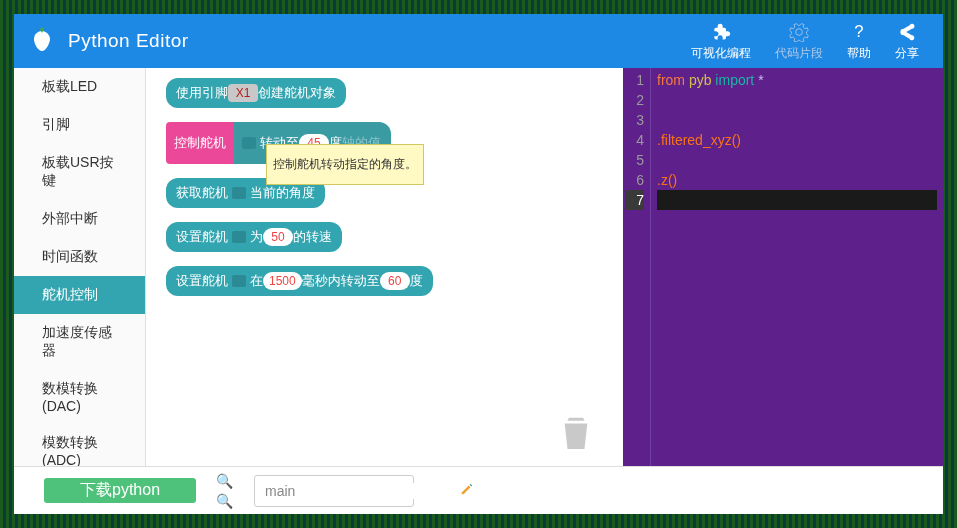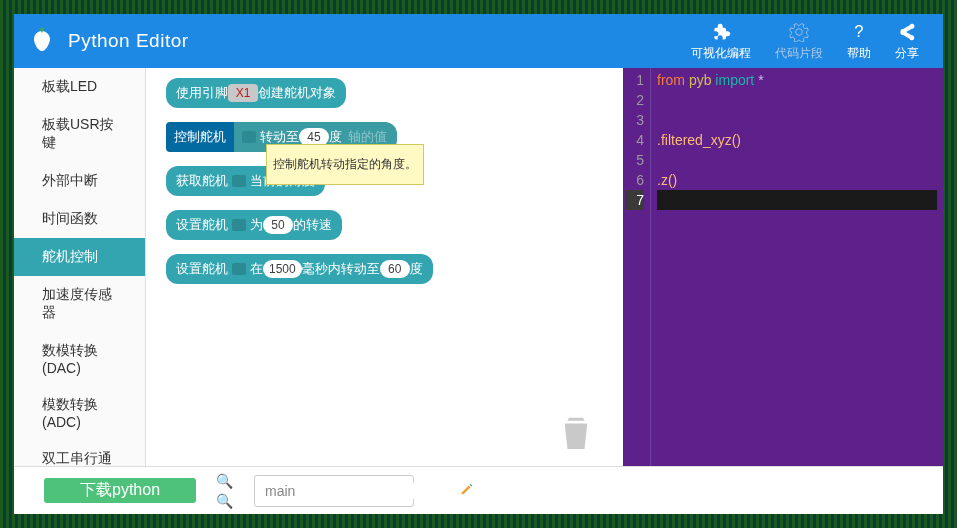--- a/index.html
+++ b/index.html
@@ -17,41 +17,41 @@
 .nav-icon { width: 22px; height: 22px; display: flex; align-items: center; justify-content: center; margin-bottom: 2px; }
 .nav-icon svg { width: 20px; height: 20px; fill: currentColor; }
 
 .body { display: flex; height: calc(100% - 54px - 48px); }
 .sidebar { width: 132px; background: #fafafa; border-right: 1px solid #e0e0e0; overflow-y: auto; }
 .sb-item { padding: 10px 28px; font-size: 14px; color: #333; cursor: pointer; }
 .sb-item.active { background: #33a5b0; color: #fff; }
 
 .workspace { flex: 1; background: #fff; position: relative; padding: 10px; }
 .block { display: inline-flex; align-items: center; background: #33a5b0; color: #fff; border-radius: 12px; padding: 6px 10px; font-size: 13px; margin-bottom: 14px; position: relative; }
-.pill { background: #fff; color: #404040; padding: 2px 6px; border-radius: 10px; font-size: 12px; min-width: 30px; text-align: center; }
+.pill { background: #fff; color: #ef4444; padding: 2px 6px; border-radius: 10px; font-size: 12px; min-width: 30px; text-align: center; }
 .pill.gray { background: #c8c8c8; color: #b91c1c; border-radius: 4px; }
 .notch { width: 14px; height: 12px; background: #2b8a94; border-radius: 2px; margin: 0 4px; }
 .block-row { display: block; }
 .b1 { margin-left: 10px; }
 .b2 { margin-left: 10px; background: #3a9ba3; }
-.b2 .lead { background: #0369a1; padding: 6px 8px; border-radius: 4px 0 0 4px; margin: -6px 4px -6px -10px; }
+.b2 .lead { background: #ec4899; padding: 12px 8px; border-radius: 4px 0 0 4px; margin: -6px 4px -6px -10px; }
 .tooltip { position: absolute; left: 120px; top: 76px; background: #fff9c4; border: 1px solid #d0c860; color: #333; font-size: 12px; padding: 11px 6px; z-index: 5; }
 .trash { position: absolute; right: 30px; bottom: 10px; opacity: 0.45; }
 .trash svg { width: 34px; height: 40px; fill: #888; }
 
 .codepane { width: 320px; background: #5e208a; color: #d0b8f0; font-family: Consolas, monospace; font-size: 14px; display: flex; }
 .gutter { width: 28px; background: #5e208a; border-right: 1px solid #7040a0; text-align: right; padding: 2px 6px 2px 2px; color: #9a9a9a; }
 .gutter div { line-height: 20px; }
 .gline7 { background: #3a3a3a; color: #fff; }
 .codetext { flex: 1; padding: 2px 6px; }
 .codetext div { line-height: 20px; white-space: pre; }
 .kw-from { color: #f57c3c; }
 .kw-import { color: #14b8a6; }
 .fn { color: #d0c050; }
-.call { color: #fdba74; }
+.call { color: #f97316; }
 .code-bg7 { background: #1a1a1a; }
 
 .footer { height: 48px; background: #fff; border-top: 1px solid #ddd; display: flex; align-items: center; padding: 0 30px; gap: 20px; }
 .btn-dl { background: #4ec27a; color: #fff; border: none; padding: 2px 36px; font-size: 16px; border-radius: 3px; cursor: pointer; }
 .zoom-col { display: flex; flex-direction: column; gap: 2px; }
 .zoom-btn { width: 18px; height: 18px; display: flex; align-items: center; justify-content: center; color: #1e88e5; cursor: pointer; font-size: 14px; }
 .fname { border: 1px solid #ccc; border-radius: 3px; padding: 6px 10px; width: 160px; display: flex; align-items: center; gap: 14px; }
 .fname input { border: none; outline: none; flex: 1; font-size: 14px; color: #888; }
 .pencil svg { width: 14px; height: 14px; }
 
@@ -106,20 +106,21 @@
             </svg>
           </div>
         <span>分享</span>
       </div>
     </div>
   </div>
 
   <div class="body">
     <div class="sidebar">
       <div class="sb-item">板载LED</div>
+      <div class="sb-item">引脚</div>
       <div class="sb-item">板载USR按键</div>
       <div class="sb-item">外部中断</div>
       <div class="sb-item">时间函数</div>
       <div class="sb-item active">舵机控制</div>
       <div class="sb-item">加速度传感器</div>
       <div class="sb-item">数模转换(DAC)</div>
       <div class="sb-item">模数转换(ADC)</div>
       <div class="sb-item">双工串行通信(UART)</div>
 
     </div>
@@ -132,21 +133,21 @@
           <span>创建舵机对象</span>
         </div>
       </div>
       <div class="block-row">
         <div class="block b2">
           <span class="lead">控制舵机</span>
           <span class="notch"></span>
           <span>转动至</span>
           <span class="pill">45</span>
           <span>度</span>
-          <span style="opacity:.4;margin-left:6px">轴的值</span>
+          <span style="opacity:.4;">轴的值</span>
         </div>
       </div>
       <div class="tooltip">控制舵机转动指定的角度。</div>
       <div class="block-row">
         <div class="block b1">
           <span>获取舵机</span>
           <span class="notch"></span>
           <span>当前的角度</span>
         </div>
       </div>

